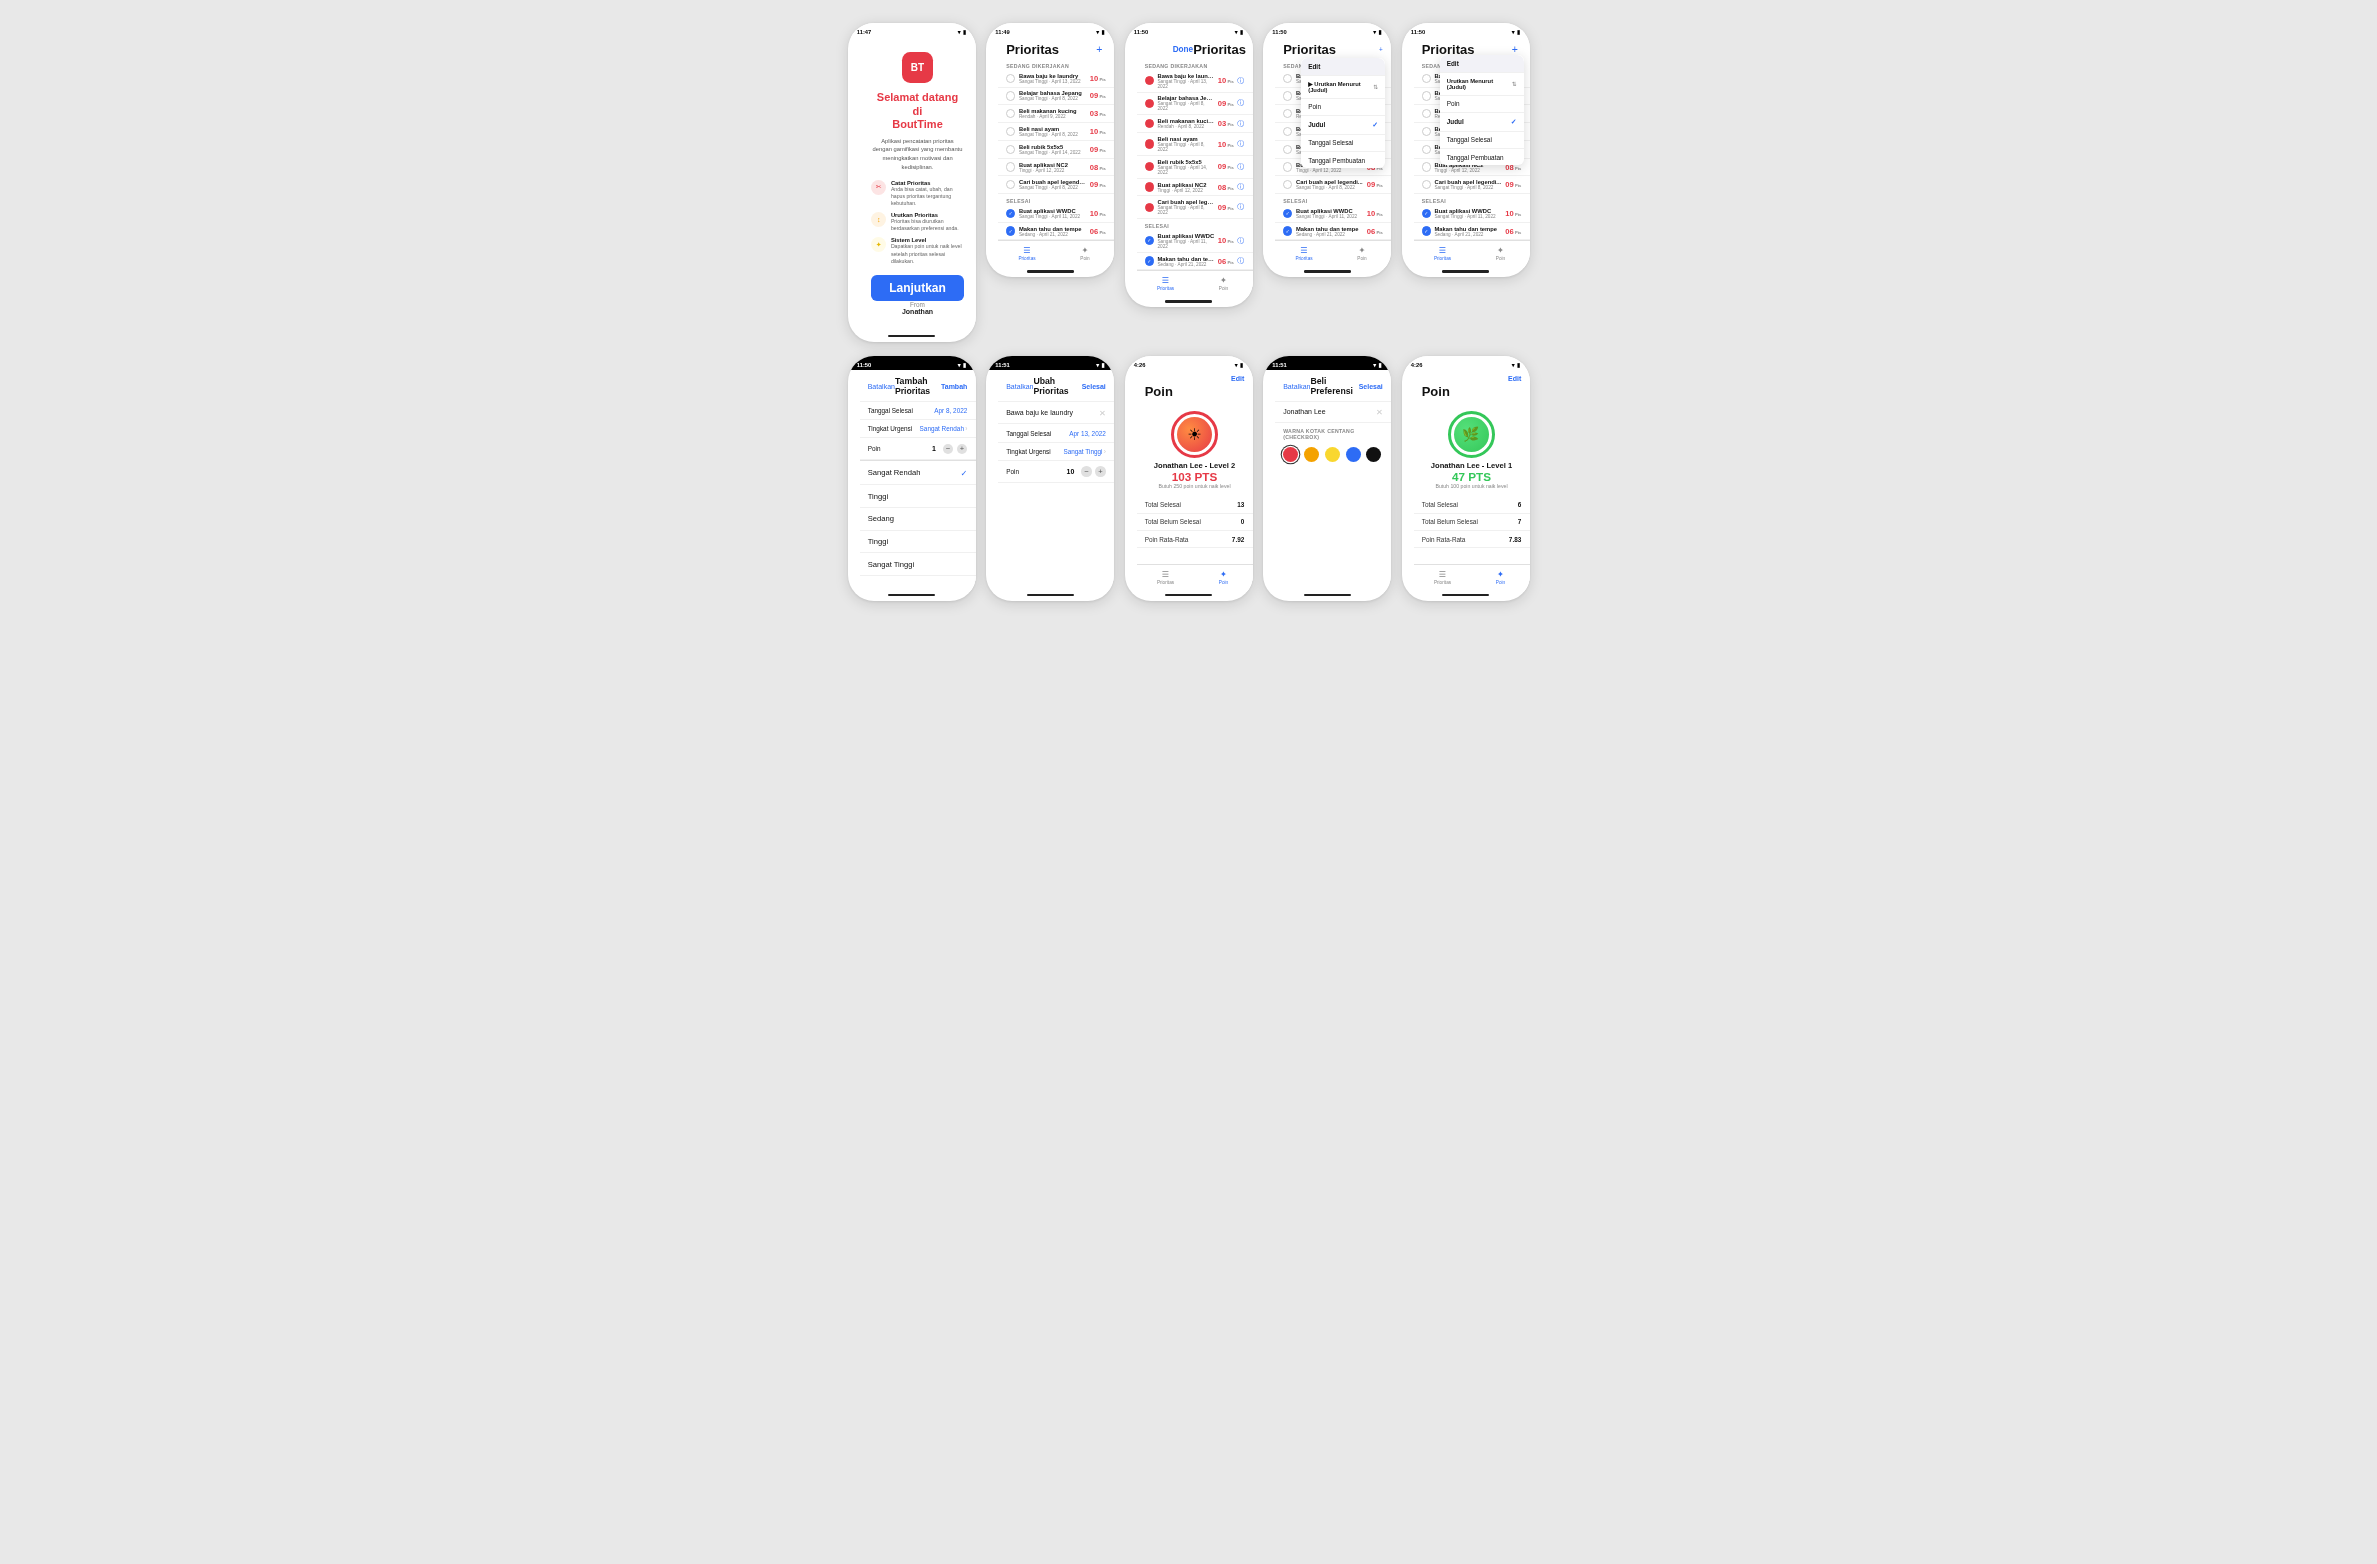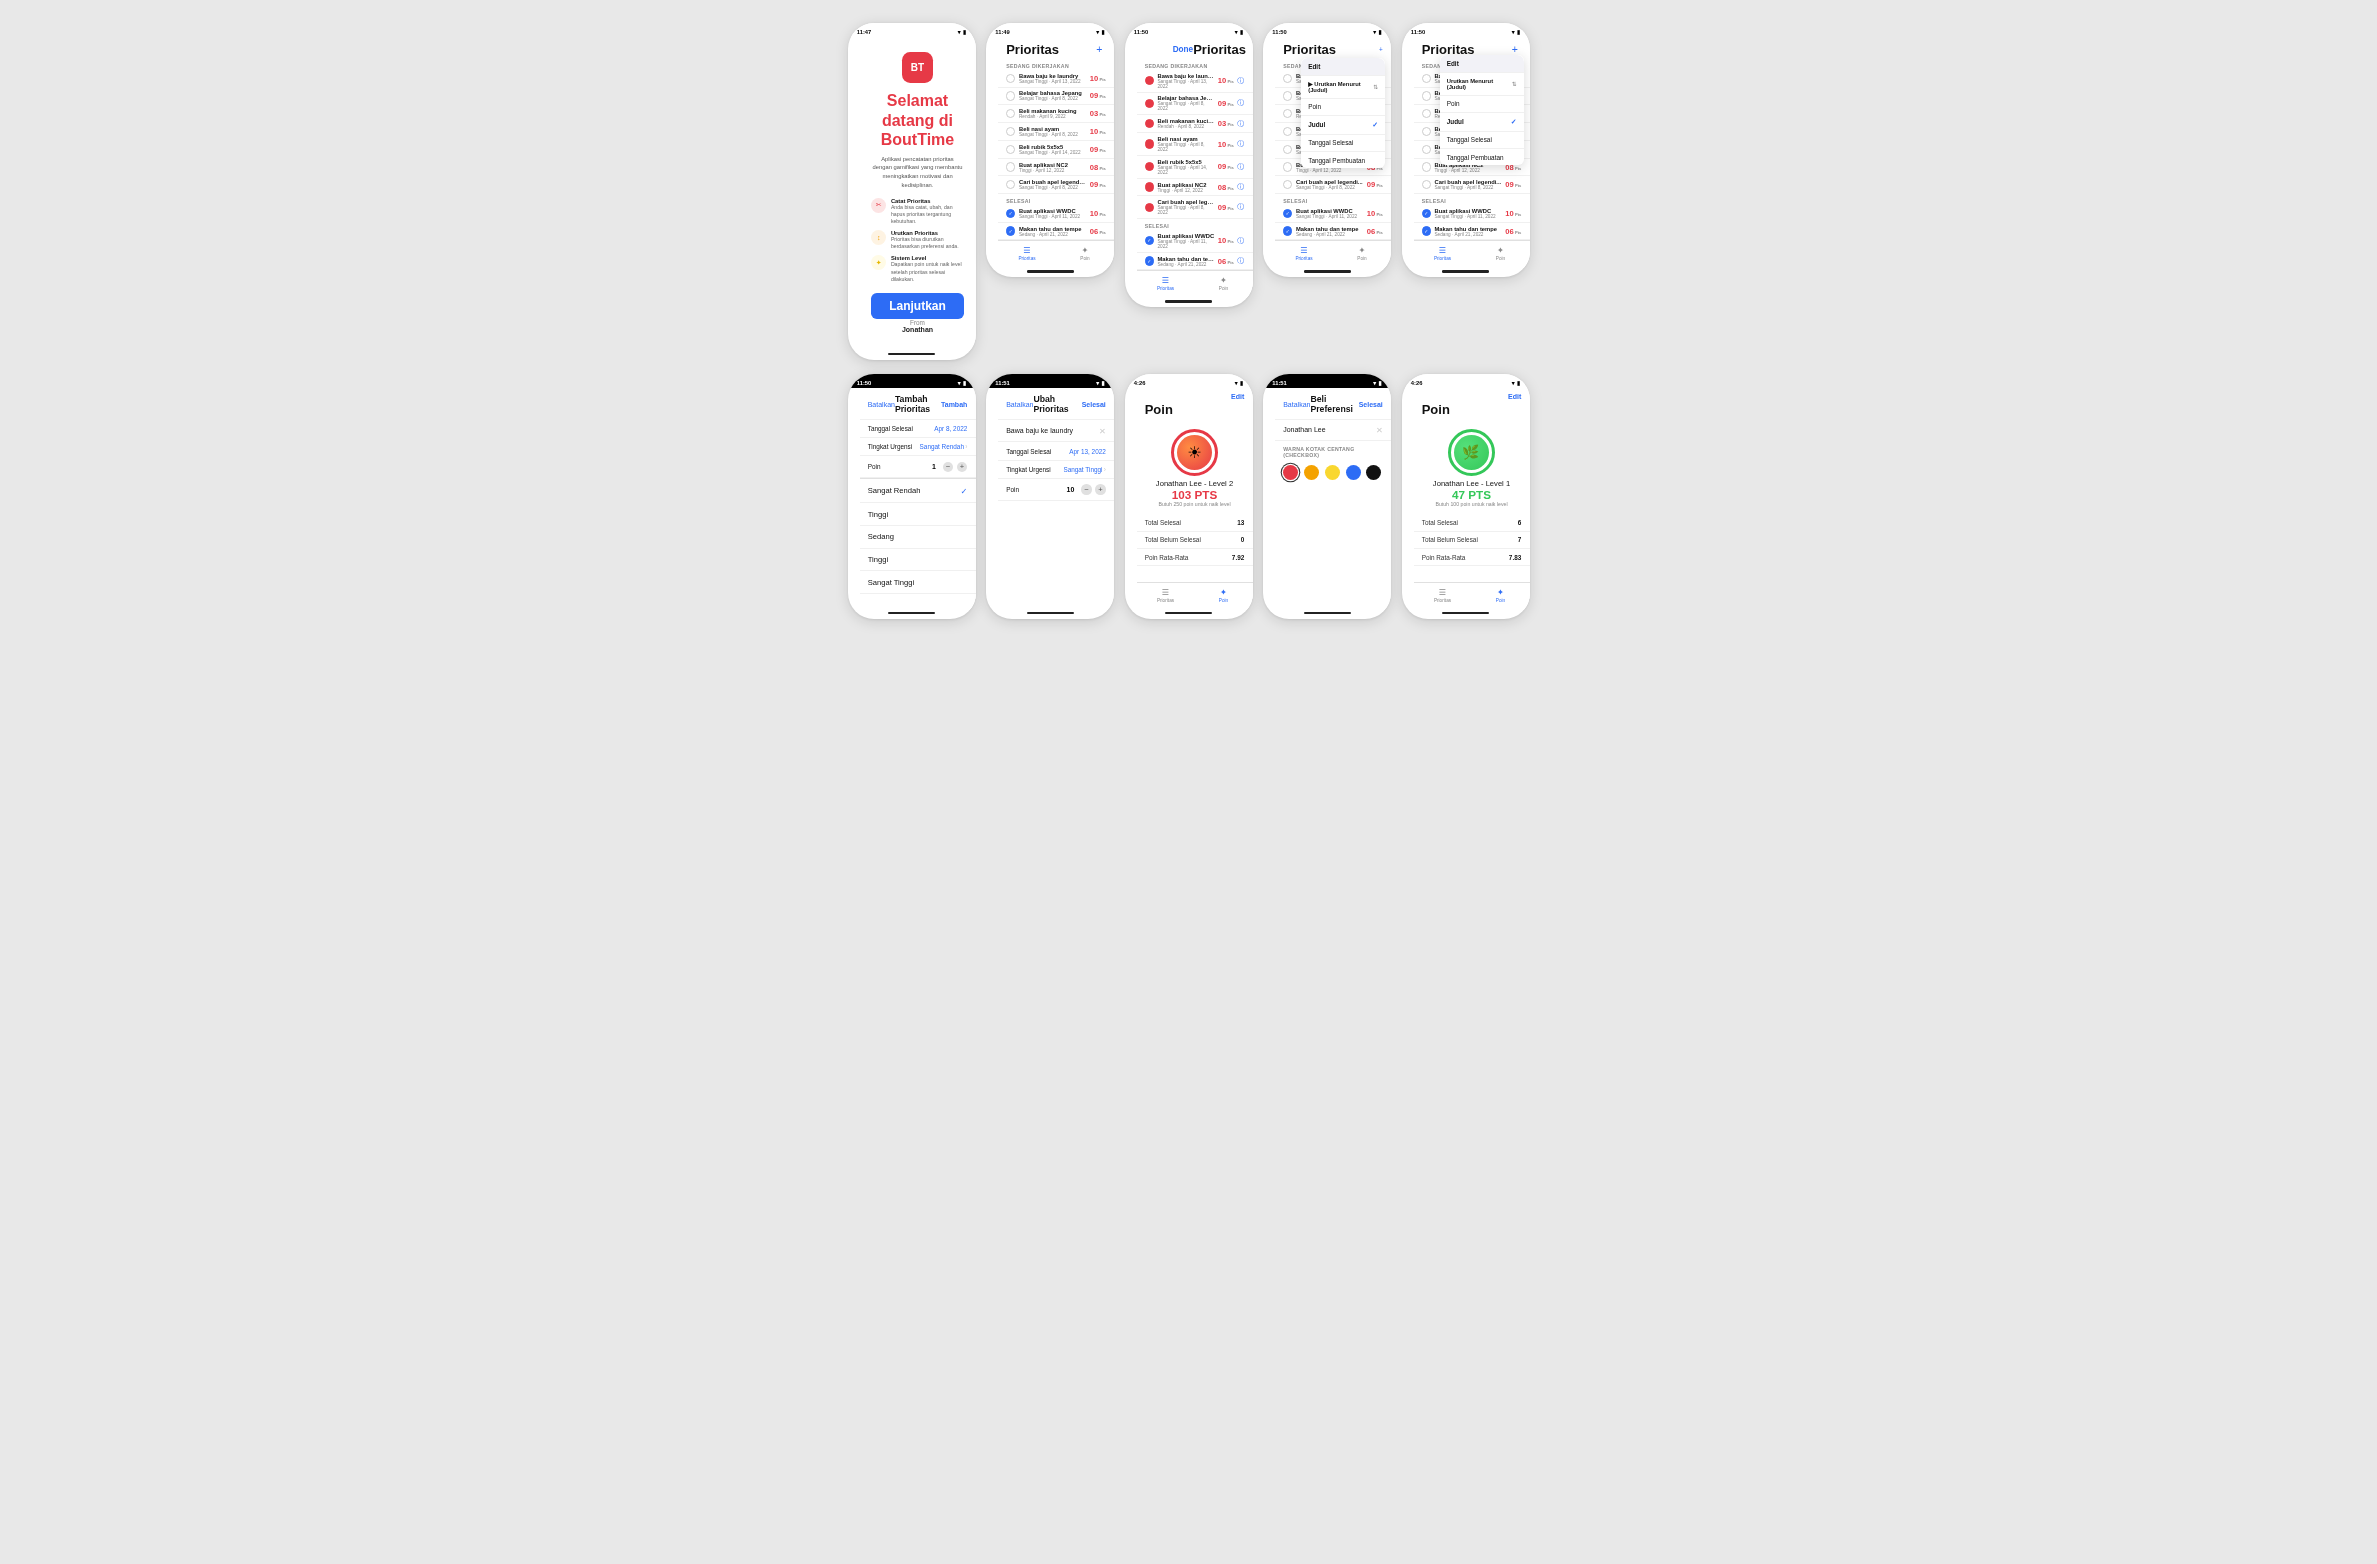--- a/index.html
+++ b/index.html
@@ -74,21 +74,21 @@
     .onboarding-from strong { display: block; color: #222; font-size: 7px; }
     .app-icon-bt {
       width: 31px; height: 31px;
       background: #e63946;
       border-radius: 8.2px;
       display: flex; align-items: center; justify-content: center;
       color: #fff; font-weight: 800; font-size: 10px;
       margin: 5.8px auto 8.2px;
     }
     .onboarding-title {
-      font-size: 16px; font-weight: 800; text-align: center; color: #111;
+      font-size: 11px; font-weight: 800; text-align: center; color: #111;
       line-height: 1.2; margin-bottom: 5.8px;
     }
     .onboarding-title span { color: #e63946; }
     .onboarding-desc {
       font-size: 5.8px; color: #555; text-align: center; margin-bottom: 8.2px; line-height: 1.5;
     }
     .feature-list { display: flex; flex-direction: column; gap: 4.7px; margin-bottom: 9.3px; }
     .feature-item { display: flex; align-items: flex-start; gap: 4.7px; }
     .feature-icon {
       width: 15px; height: 15px; border-radius: 50%;
@@ -210,21 +210,21 @@
       display: flex; align-items: center; justify-content: space-between;
       padding: 6.4px 8.2px; border-bottom: 0.6px solid #f0f0f0;
       font-size: 7.6px; color: #111; cursor: pointer;
     }
     .dropdown-item .chk { color: #2d6cf5; font-size: 8.2px; }
     .points-header {
       display: flex; justify-content: flex-end; padding: 4.7px 8.2px 2.3px;
     }
     .points-edit { font-size: 7px; color: #2d6cf5; cursor: pointer; font-weight: 600; }
     .points-title { font-size: 13px; font-weight: 800; color: #111; padding: 0 8.2px 5.8px; }
-    .user-level { font-size: 7.6px; font-weight: 400; color: #111; text-align: center; }
+    .user-level { font-size: 7.6px; font-weight: 700; color: #111; text-align: center; }
     .user-pts { font-size: 11.7px; font-weight: 800; color: #e63946; text-align: center; }
     .user-pts.green { color: #34c759; }
     .pts-sub { font-size: 5.2px; color: #888; text-align: center; margin-bottom: 7px; }
     .stats-table { width: 100%; }
     .stats-row {
       display: flex; justify-content: space-between; align-items: center;
       padding: 4.7px 8.2px;
       border-bottom: 0.6px solid #f0f0f0;
       font-size: 6.4px;
     }

